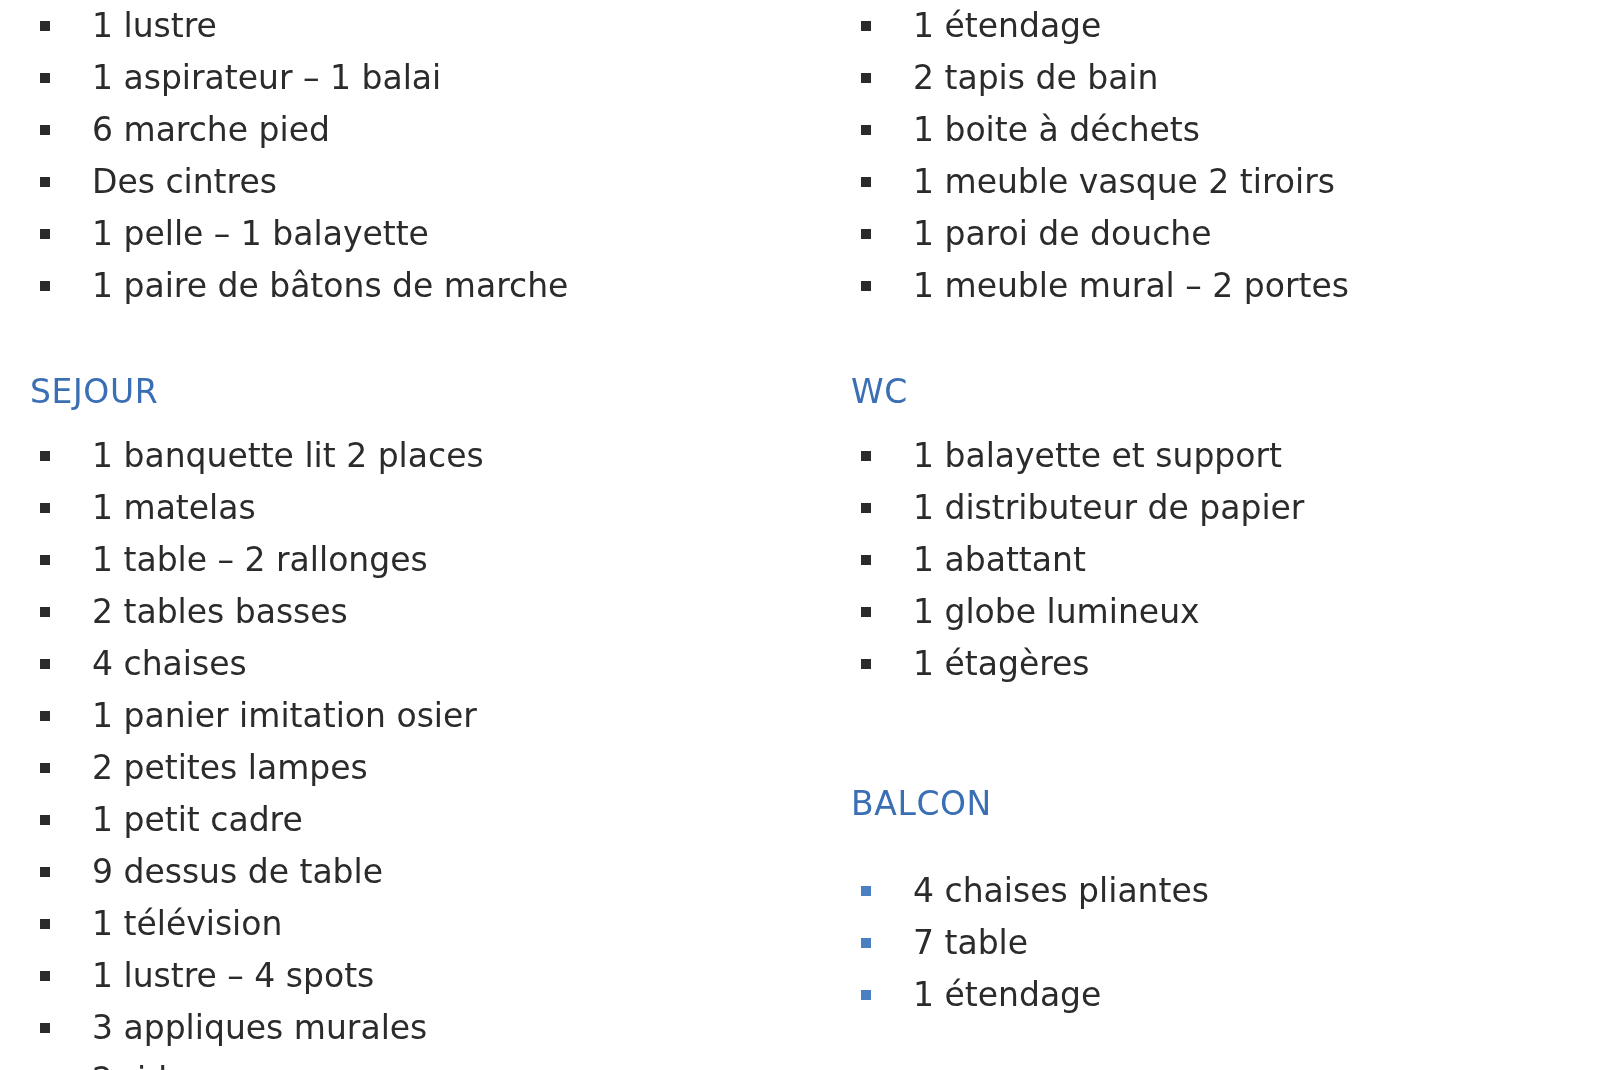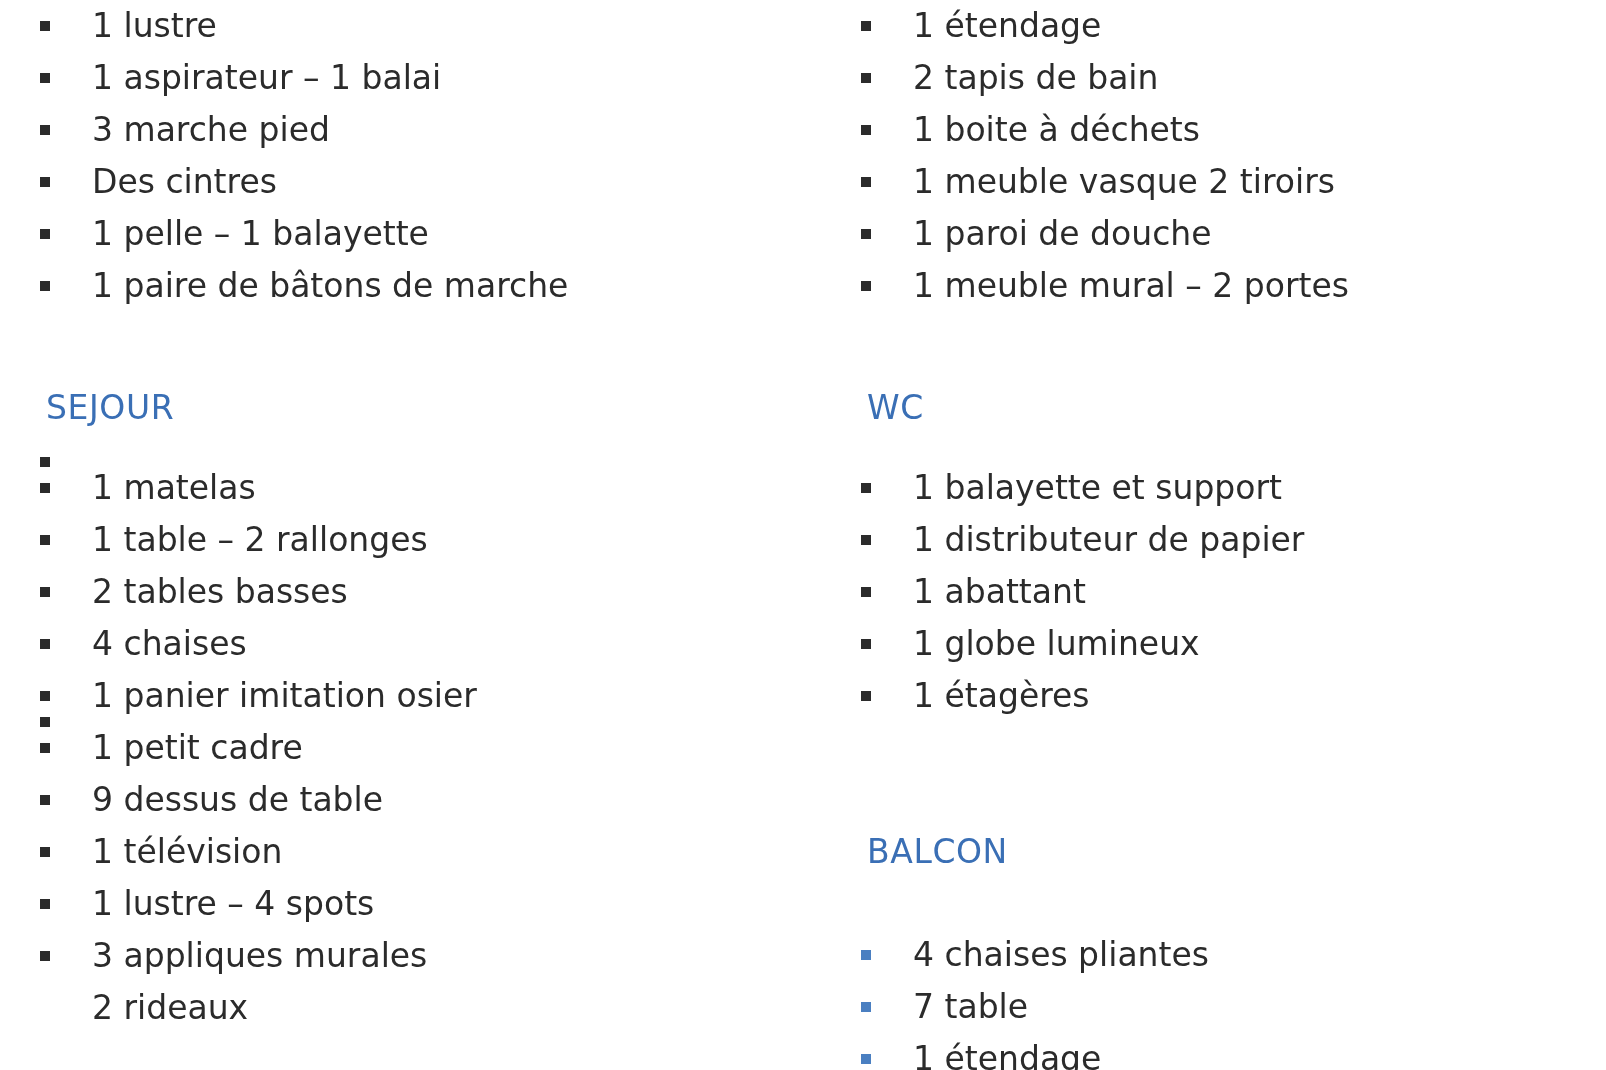--- a/index.html
+++ b/index.html
@@ -29,21 +29,21 @@
     position: relative;
   }
   .column.left { padding-left: 6px; }
   .column.right { padding-left: 48px; }
 
   .heading {
     color: #3a6fb5;
     font-size: 33px;
     letter-spacing: 0.6px;
     font-weight: 500;
-    margin: 16px;
+    margin: 0;
     line-height: 1.1;
   }
 
   ul.items {
     list-style: none;
     margin: 0;
     padding: 0;
   }
   ul.items li {
     position: relative;
@@ -80,40 +80,40 @@
 </head>
 <body>
 
 <div class="page clip-bottom">
 
   <div class="column left">
 
     <ul class="items">
       <li><span class="bullet"></span><span>1 lustre</span></li>
       <li><span class="bullet"></span><span>1 aspirateur – 1 balai</span></li>
-      <li><span class="bullet"></span><span>3 marche pied</span></li>
+      <li><span class="bullet"></span><span>6 marche pied</span></li>
       <li><span class="bullet"></span><span>Des cintres</span></li>
       <li><span class="bullet"></span><span>1 pelle – 1 balayette</span></li>
       <li><span class="bullet"></span><span>1 paire de bâtons de marche</span></li>
     </ul>
 
     <div class="gap-lg"></div>
 
     <h2 class="heading">SEJOUR</h2>
 
     <div class="gap-sm"></div>
 
     <ul class="items">
-      <li><span class="bullet"></span></li>
+      <li><span class="bullet"></span><span>1 banquette lit 2 places</span></li>
       <li><span class="bullet"></span><span>1 matelas</span></li>
       <li><span class="bullet"></span><span>1 table – 2 rallonges</span></li>
       <li><span class="bullet"></span><span>2 tables basses</span></li>
       <li><span class="bullet"></span><span>4 chaises</span></li>
       <li><span class="bullet"></span><span>1 panier imitation osier</span></li>
-      <li><span class="bullet"></span></li>
+      <li><span class="bullet"></span><span>2 petites lampes</span></li>
       <li><span class="bullet"></span><span>1 petit cadre</span></li>
       <li><span class="bullet"></span><span>9 dessus de table</span></li>
       <li><span class="bullet"></span><span>1 télévision</span></li>
       <li><span class="bullet"></span><span>1 lustre – 4 spots</span></li>
       <li><span class="bullet"></span><span>3 appliques murales</span></li>
       <li><span>2 rideaux</span></li>
     </ul>
 
   </div>
 

